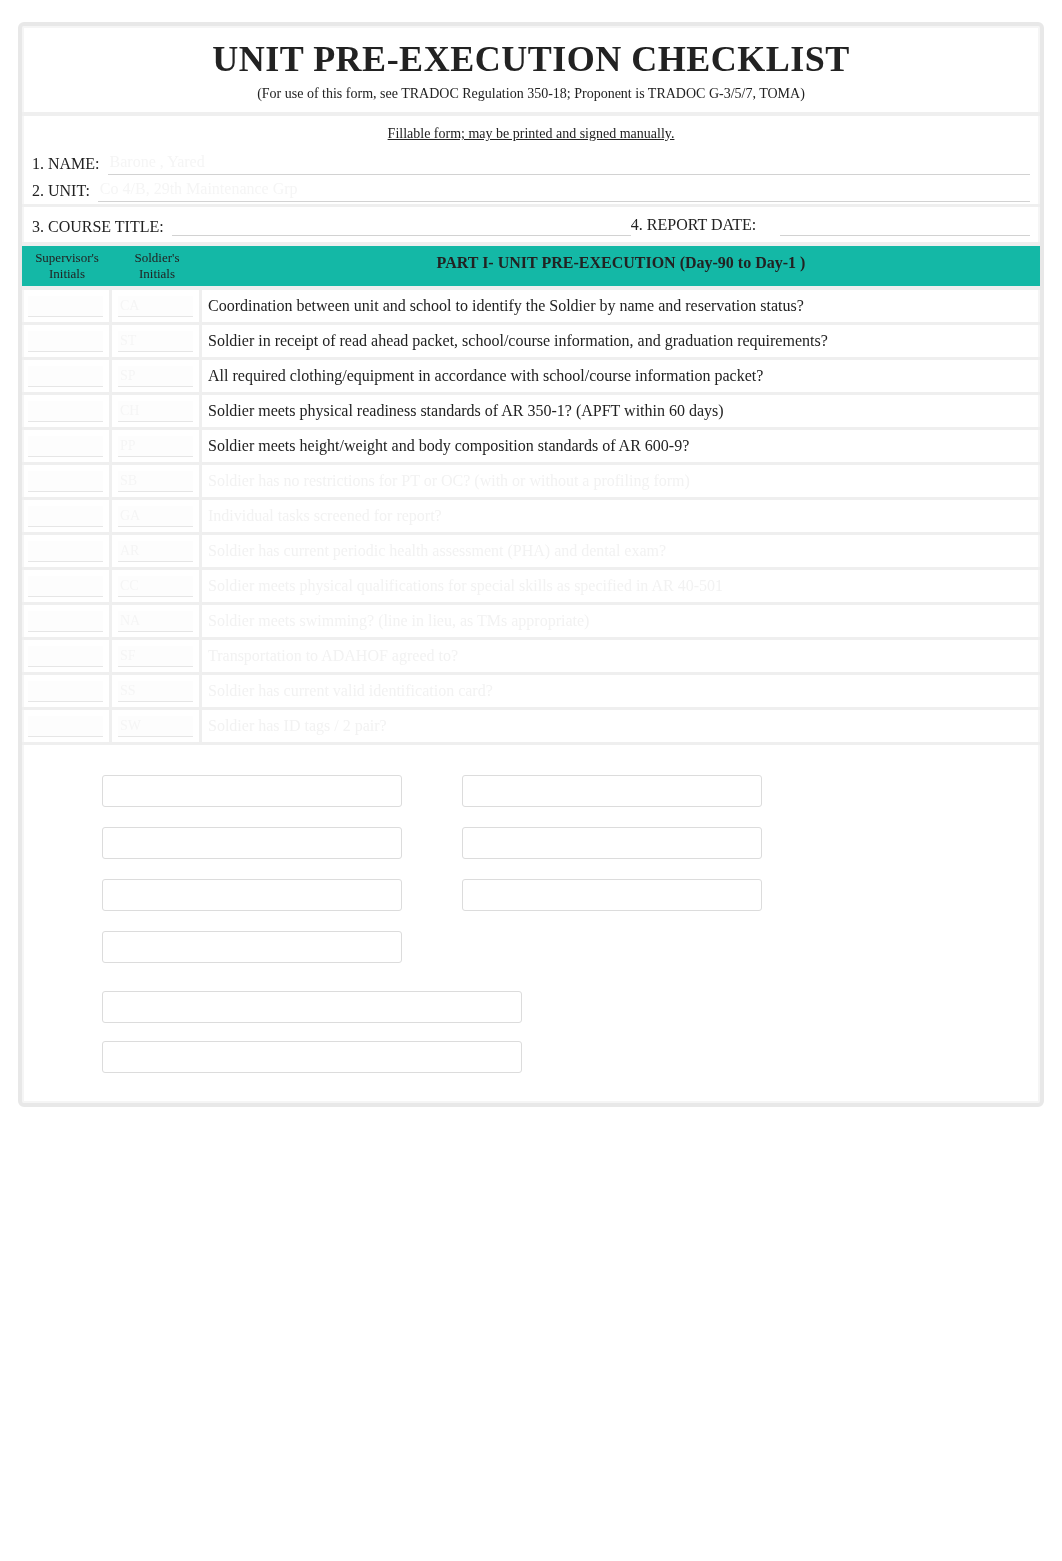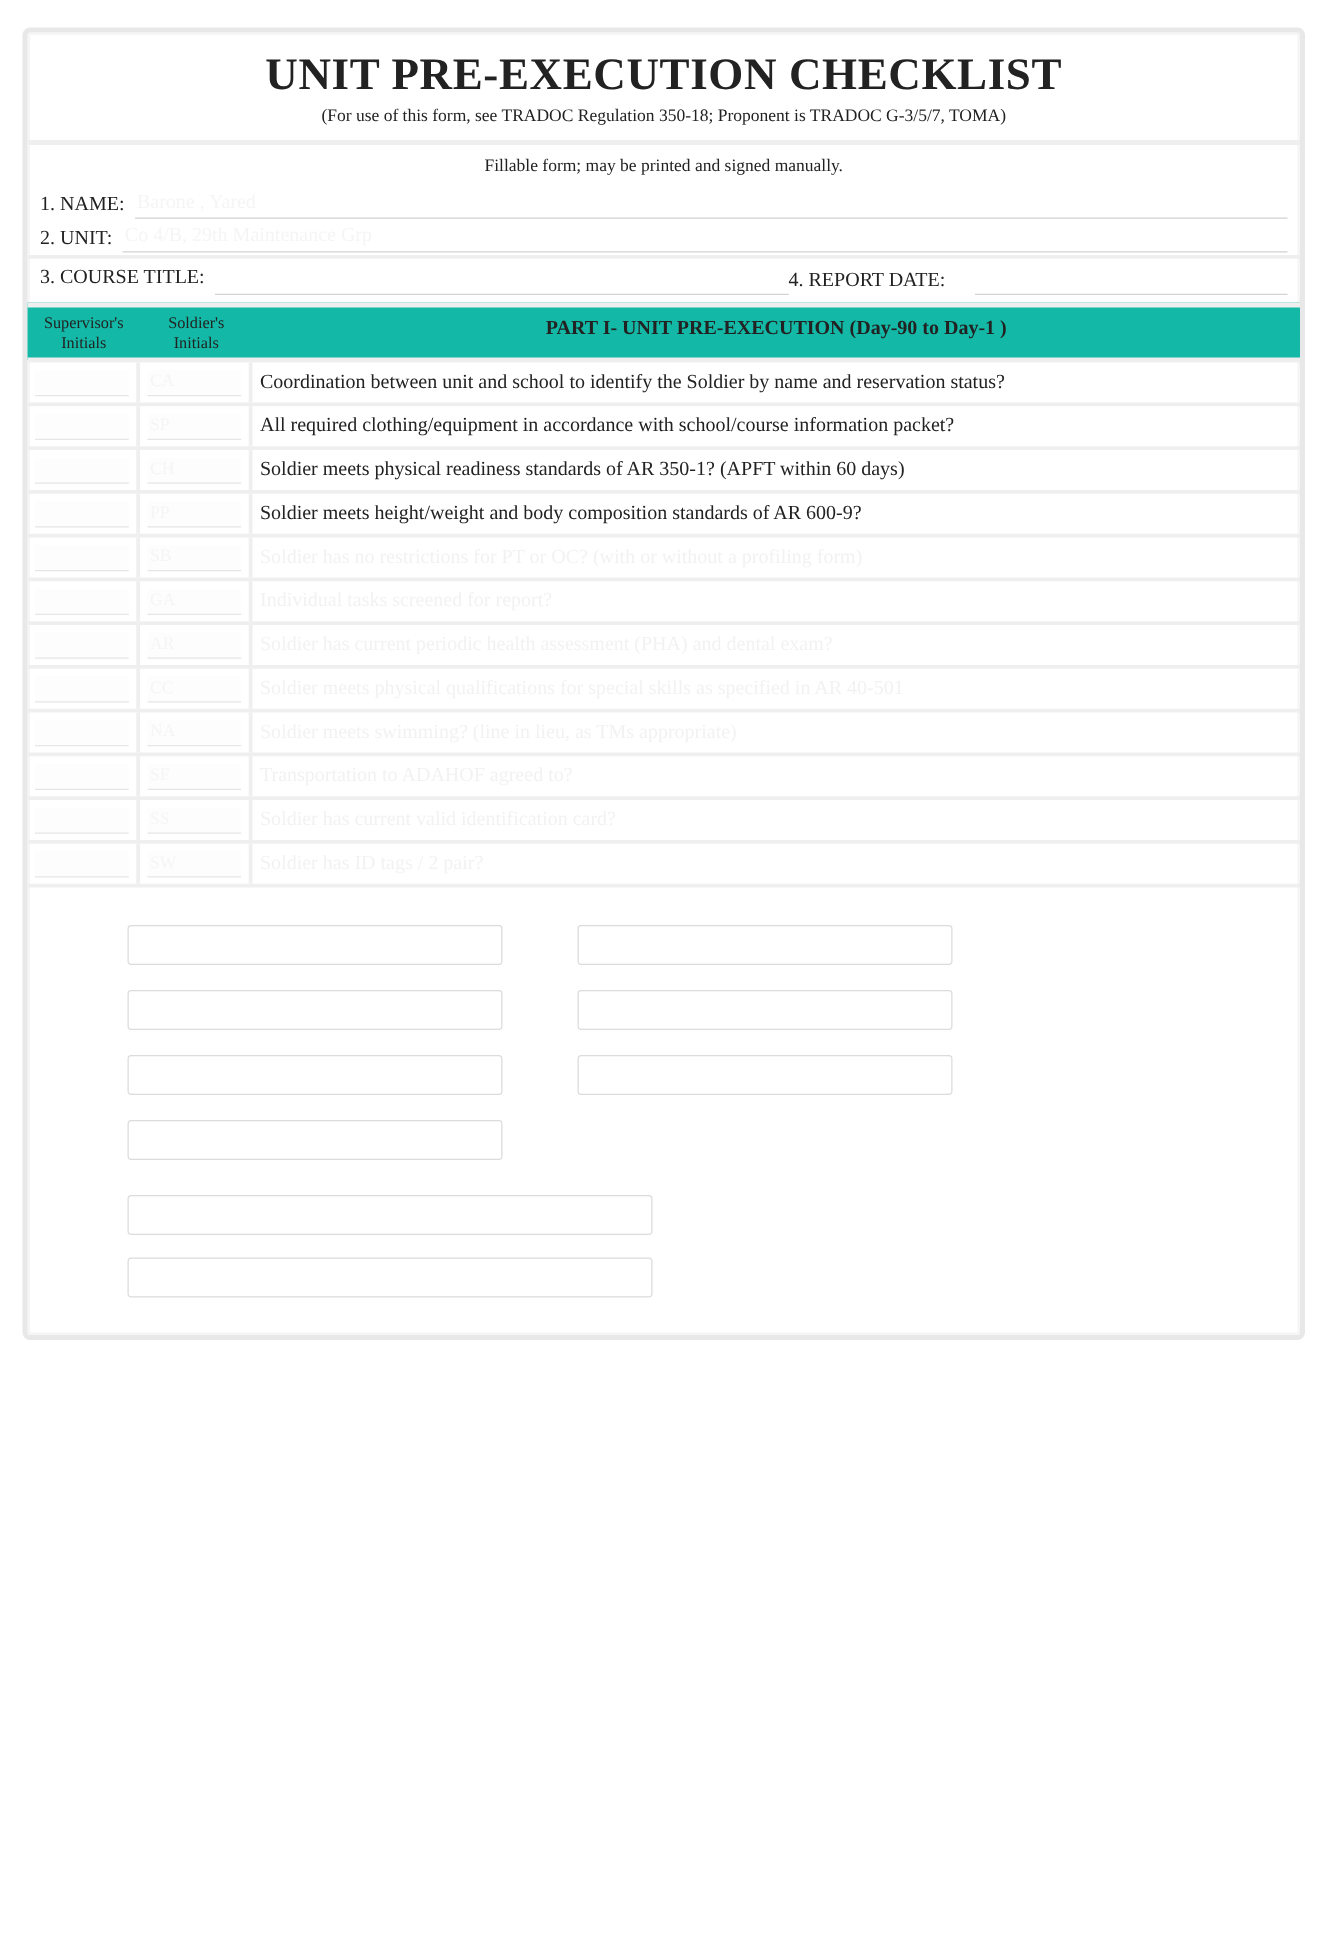--- a/index.html
+++ b/index.html
@@ -34,20 +34,21 @@
     margin: 0 0 6px 0;
   }
   .subtitle {
     font-size: 14px;
     margin: 0;
   }
   .fillnote {
     text-align: center;
     font-size: 14px;
     padding: 10px 0 8px 0;
+    text-decoration: underline;
   }
   .meta-row {
     display: flex;
     align-items: center;
     padding: 2px 10px 2px 10px;
   }
   .meta-label {
     font-size: 16px;
     white-space: nowrap;
     padding-right: 8px;
@@ -67,21 +68,21 @@
     outline: none;
   }
   .row-34 {
     display: flex;
     align-items: center;
     padding: 6px 10px 6px 10px;
     border-top: 3px solid #efefef;
   }
   .row-34 .left {
     display: flex;
-    align-items: flex-start;
+    align-items: flex-end;
     flex: 1 1 60%;
   }
   .row-34 .right {
     display: flex;
     align-items: center;
     flex: 1 1 40%;
     gap: 16px;
   }
   .section-head-row {
     display: flex;
@@ -232,20 +233,29 @@
           <div class="cell sol-cell">
             <input type="text" class="init-input" value="CA" style="">
           </div>
           <div class="cell text-cell">Coordination between unit and school to identify the Soldier by name and reservation status?</div>
         </div>
         <div class="item">
           <div class="cell sup-cell">
             <input type="text" class="init-input" value="" style="">
           </div>
           <div class="cell sol-cell">
+            <input type="text" class="init-input" value="ST" style="">
+          </div>
+          <div class="cell text-cell">Soldier in receipt of read ahead packet, school/course information, and graduation requirements?</div>
+        </div>
+        <div class="item">
+          <div class="cell sup-cell">
+            <input type="text" class="init-input" value="" style="">
+          </div>
+          <div class="cell sol-cell">
             <input type="text" class="init-input" value="SP" style="">
           </div>
           <div class="cell text-cell">All required clothing/equipment in accordance with school/course information packet?</div>
         </div>
         <div class="item">
           <div class="cell sup-cell">
             <input type="text" class="init-input" value="" style="">
           </div>
           <div class="cell sol-cell">
             <input type="text" class="init-input" value="CH" style="">

